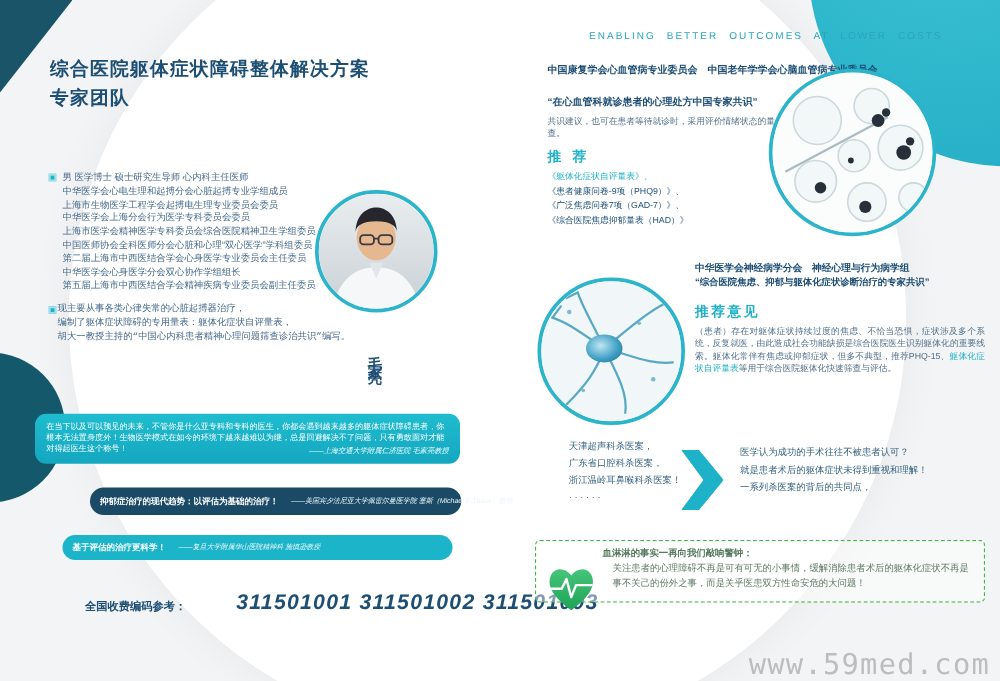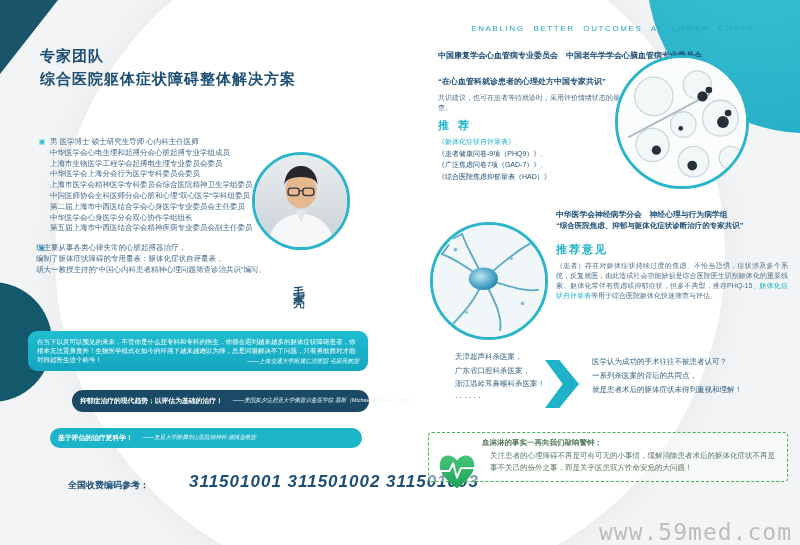--- a/index.html
+++ b/index.html
@@ -14,21 +14,21 @@
         background:#14586b;z-index:2;}
   .tr-teal-circle{position:absolute;left:647px;top:-183px;width:316px;height:316px;border-radius:50%;
         background:radial-gradient(circle at 35% 30%,#3fc4d6,#1ea9c2);z-index:2;}
   
   .z{position:absolute;z-index:3;}
   .teal{color:#1eb2c8;}
   
   .title{left:40px;top:44px;font-size:15px;font-weight:bold;color:#1d4e74;line-height:1.55;letter-spacing:1px;}
   .bullet{position:absolute;width:6px;height:6px;background:#1eb2c8;box-shadow:inset 0 0 0 1.5px #9fe2ec;}
   .cred-list{left:50px;top:137px;font-size:7.5px;color:#44698a;line-height:10.8px;width:320px;}
-  .research-list{left:36px;top:243px;font-size:7.5px;color:#44698a;line-height:10.8px;width:320px;}
+  .research-list{left:46px;top:243px;font-size:7.5px;color:#44698a;line-height:10.8px;width:320px;font-family:Liberation Mono, monospace;}
   .quote1{left:28px;top:331px;width:322px;background:linear-gradient(#1fbccf,#14a7c0);border-radius:9px;
         color:#fff;font-size:6.5px;line-height:9px;padding:6px 9px 7px 9px;min-height:26px;}
   .quote1 .attr{position:absolute;right:9px;bottom:5px;font-style:italic;font-size:5.8px;color:#eafcff;}
   .pill{border-radius:11px;color:#fff;display:flex;align-items:center;white-space:nowrap;}
   .quote2{left:72px;top:390px;width:281px;height:22px;background:#1b4a66;padding:0 8px;}
   .quote3{left:50px;top:428px;width:296px;height:20px;background:#1bb4c9;padding:0 8px;}
   .pill .q{font-size:6.8px;font-weight:bold;}
   .pill .attr{font-size:5.6px;font-style:italic;margin-left:10px;color:#e8f6fa;}
   .hotline{left:68px;top:472px;display:flex;align-items:flex-end;gap:36px;}
   .hotline .lab{font-size:9px;font-weight:bold;color:#1d4e74;}
@@ -68,22 +68,22 @@
 <body>
 
 <div class="page">
 
   <div class="bg-white-circle"></div>
   <div class="corner-triangle"></div>
   <div class="left-dark-circle"></div>
   <div class="tr-teal-circle"></div>
 
   <div class="z title">
+    <div>综合医院躯体症状障碍整体解决方案</div>
     <div>专家团队</div>
-    <div>综合医院躯体症状障碍整体解决方案</div>
   </div>
 
   <span class="bullet z" style="left:39px;top:139px;"></span>
   <div class="z cred-list">
     <div>男 医学博士 硕士研究生导师 心内科主任医师</div>
     <div>中华医学会心电生理和起搏分会心脏起搏专业学组成员</div>
     <div>上海市生物医学工程学会起搏电生理专业委员会委员</div>
     <div>中华医学会上海分会行为医学专科委员会委员</div>
     <div>上海市医学会精神医学专科委员会综合医院精神卫生学组委员</div>
     <div>中国医师协会全科医师分会心脏和心理“双心医学”学科组委员</div>
@@ -209,22 +209,22 @@
 
   <div class="z cases">
     <div>天津超声科杀医案，</div>
     <div>广东省口腔科杀医案，</div>
     <div>浙江温岭耳鼻喉科杀医案！</div>
     <div>· · · · · ·</div>
   </div>
   <div class="chevron"></div>
   <div class="z s3-right">
     <div>医学认为成功的手术往往不被患者认可？</div>
+    <div>就是患者术后的躯体症状未得到重视和理解！</div>
     <div>一系列杀医案的背后的共同点，</div>
-    <div>就是患者术后的躯体症状未得到重视和理解！</div>
   </div>
 
   <div class="z green-box"></div>
   <div class="heart-icon">
     <svg width="46" height="46" viewBox="0 0 48 48">
       <defs>
         <linearGradient id="hg" x1="0" y1="0" x2="0" y2="1">
           <stop offset="0" stop-color="#46c57a"></stop>
             <stop offset="1" stop-color="#1ea257"></stop>
         </linearGradient>

